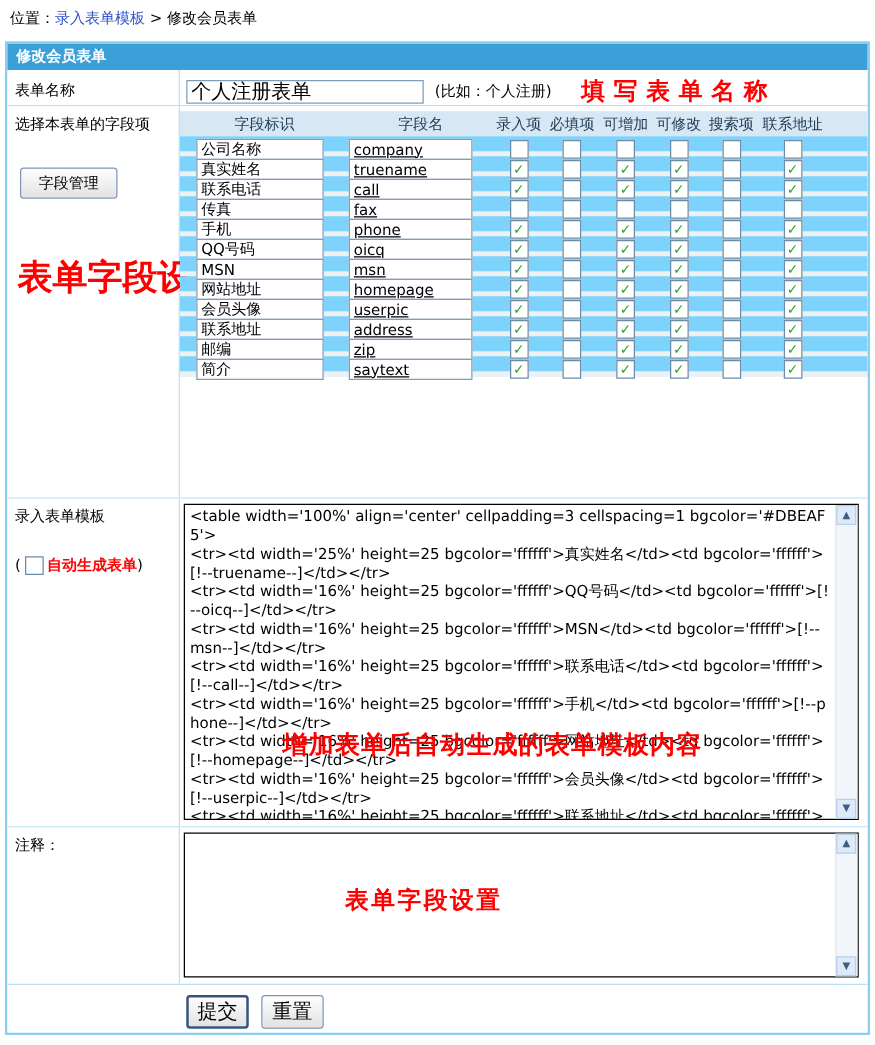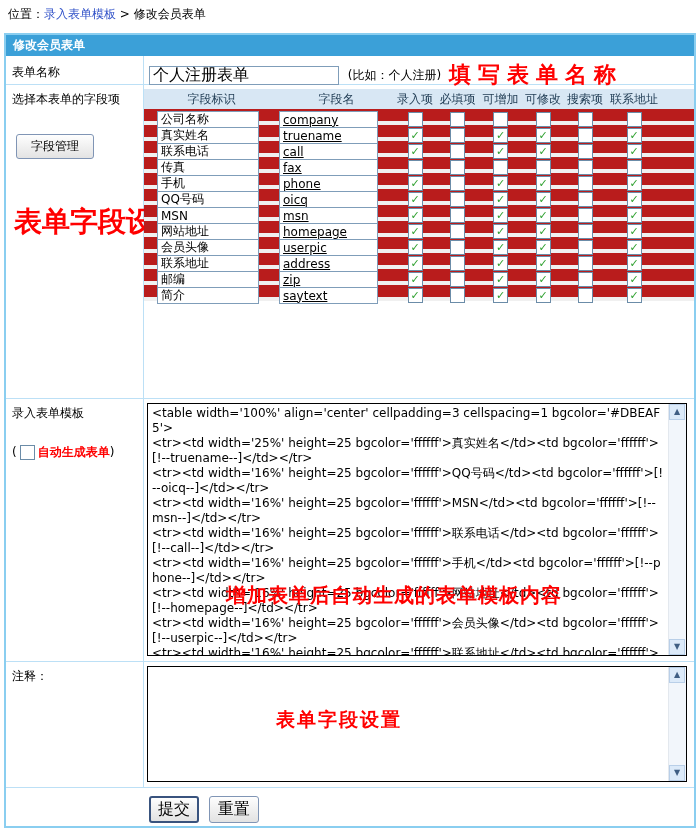--- a/index.html
+++ b/index.html
@@ -21,34 +21,34 @@
   .contentcol{flex:1;position:relative;}
 
   .row-name{height:29px;}
   .row-name .labelcol{padding-top:8px;}
   .row-name .contentcol{padding:4px 0 0 5px;white-space:nowrap;}
   .txt-input{height:19px;width:190px;border:1px solid #7F9DB9;font-family:"DejaVu Sans",sans-serif;
              font-size:16px;padding:1px 3px;box-sizing:border-box;vertical-align:middle;}
   .hint{margin-left:5px;vertical-align:middle;}
 
   .annot{color:#FF0000;font-weight:bold;}
-  .annot-name{font-size:22px;letter-spacing:7px;margin-left:4px;vertical-align:middle;}
+  .annot-name{font-size:19px;letter-spacing:7px;margin-left:20px;vertical-align:middle;}
   .annot-fields{position:absolute;left:8px;top:118px;font-size:28px;white-space:nowrap;}
   .annot-template{position:absolute;left:78px;top:178px;font-size:20px;letter-spacing:1px;}
   .annot-note{position:absolute;left:128px;top:40px;font-size:19px;letter-spacing:2px;}
 
   .row-fields{height:314px;}
   .xpbtn{margin-top:26px;margin-left:4px;font-family:"DejaVu Sans",sans-serif;font-size:12px;
          padding:3px 14px;background:linear-gradient(#FEFEFE,#E3E3E3);
          border:1px solid #8095B5;border-radius:3px;cursor:pointer;}
 
   .ftable{margin-top:4px;}
   .fhead{display:flex;height:20px;line-height:20px;background:#D8E7F4;color:#1E3A52;}
   .fhead .hc{text-align:center;flex:none;}
-  .frow{display:flex;height:16px;background:#b91c1c;border-bottom:4px solid #F0F0F0;
+  .frow{display:flex;height:16px;background:#7dd3fc;border-bottom:4px solid #F0F0F0;
         box-sizing:border-box;align-items:flex-start;}
   .fc{flex:none;display:flex;justify-content:center;align-items:center;height:20px;}
   .c0{width:135px;} .c1{width:115px;} .c2{width:42px;} .c3{width:43px;}
   .c4{width:43px;} .c5{width:42px;} .c6{width:42px;} .c7{width:56px;}
   .frow .c0{justify-content:flex-start;padding-left:13px;box-sizing:border-box;}
   .frow .c1{justify-content:flex-start;text-decoration:underline;}
   .fin{height:17px;border:1px solid #7F9DB9;font-family:"DejaVu Sans",sans-serif;font-size:12px;
        padding:0 3px;box-sizing:border-box;margin-top:1px;}
   .c0 .fin{width:102px;} .c1 .fin{width:99px;}
   .cb{display:inline-flex;width:13px;height:13px;border:1px solid #6B8CA8;background:#fff;

